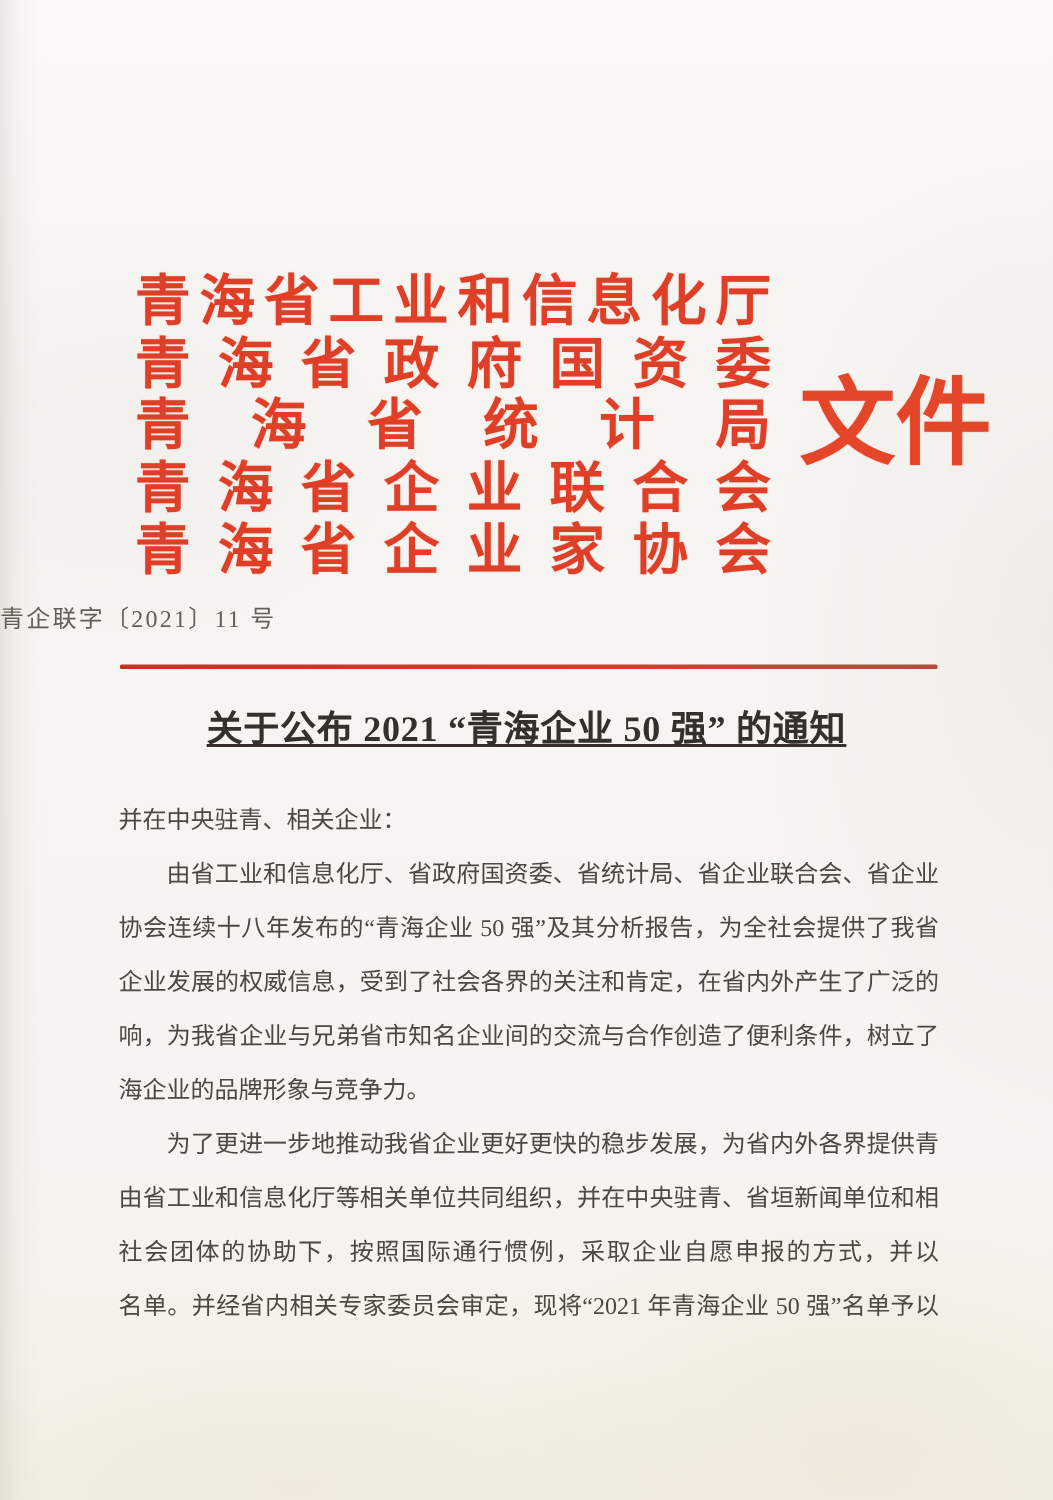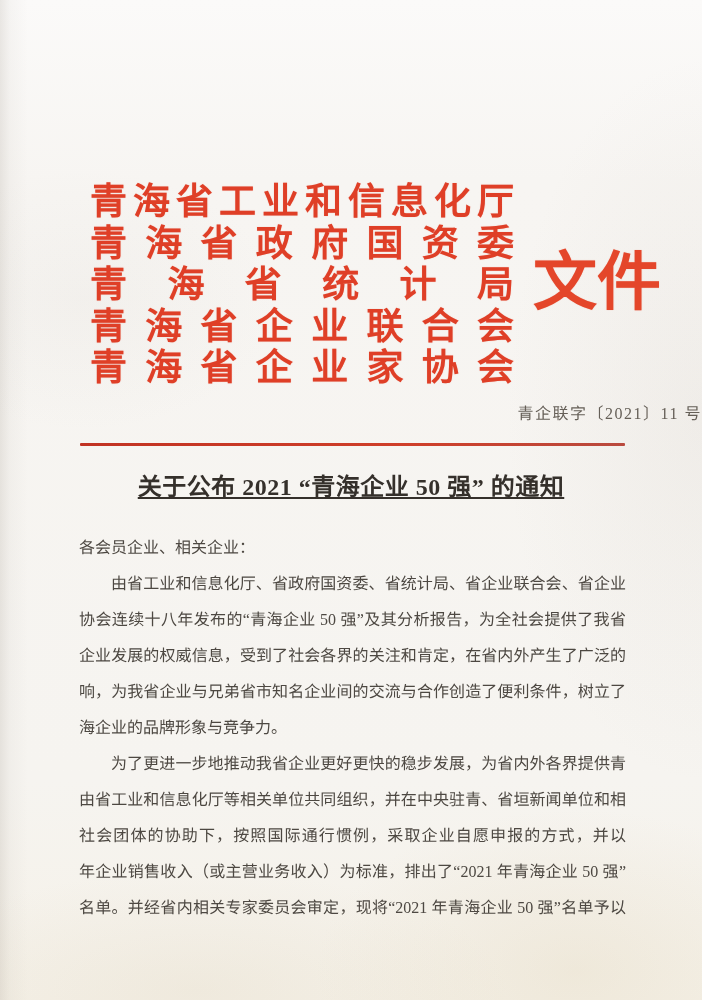--- a/index.html
+++ b/index.html
@@ -35,21 +35,21 @@
     font-size:64px;line-height:52px;font-weight:700;
     letter-spacing:0px;
     color:#e4462a;
     text-shadow:0 0 1px rgba(228,70,42,0.4);
     white-space:nowrap;
   }
 
   
   .doc-number{
     position:absolute;top:404px;left:0;width:702px;
-    text-align:right;
+    text-align:left;
     font-size:16px;line-height:20px;
     color:#655f57;
     letter-spacing:1.5px;
   }
 
   
   .red-rule{
     position:absolute;top:443px;left:80px;width:545px;height:3px;
     background:linear-gradient(90deg,#c13323,#cf3f2a 60%,#b94a3e);
     border-radius:1px;
@@ -144,34 +144,33 @@
     <div class="doc-word">文件</div>
   </div>
 
   <div class="doc-number">青企联字〔2021〕11 号</div>
 
   <div class="red-rule"></div>
 
   <h1 class="title">关于公布 2021 “青海企业 50 强” 的通知</h1>
 
   <div class="body-block">
-    <div class="salutation">各会员企业、相关企业：</div>
+    <div class="salutation">并在中央驻青、相关企业：</div>
 
     <div class="para">
 
     <div class="body-line">由省工业和信息化厅、省政府国资委、省统计局、省企业联合会、省企业家</div>
         <div class="body-line">协会连续十八年发布的“青海企业 50 强”及其分析报告，为全社会提供了我省</div>
         <div class="body-line">企业发展的权威信息，受到了社会各界的关注和肯定，在省内外产生了广泛的影</div>
         <div class="body-line">响，为我省企业与兄弟省市知名企业间的交流与合作创造了便利条件，树立了青</div>
         <div class="body-line">海企业的品牌形象与竞争力。</div>
       </div>
 
     <div class="para continues">
 
     <div class="body-line">为了更进一步地推动我省企业更好更快的稳步发展，为省内外各界提供青海</div>
         <div class="body-line">由省工业和信息化厅等相关单位共同组织，并在中央驻青、省垣新闻单位和相关</div>
         <div class="body-line">社会团体的协助下，按照国际通行惯例，采取企业自愿申报的方式，并以 2020</div>
-        <div class="body-line">年企业销售收入（或主营业务收入）为标准，排出了“2021 年青海企业 50 强”</div>
         <div class="body-line">名单。并经省内相关专家委员会审定，现将“2021 年青海企业 50 强”名单予以</div>
       </div>
   </div>
 
 </div>
 
 </body></html>

